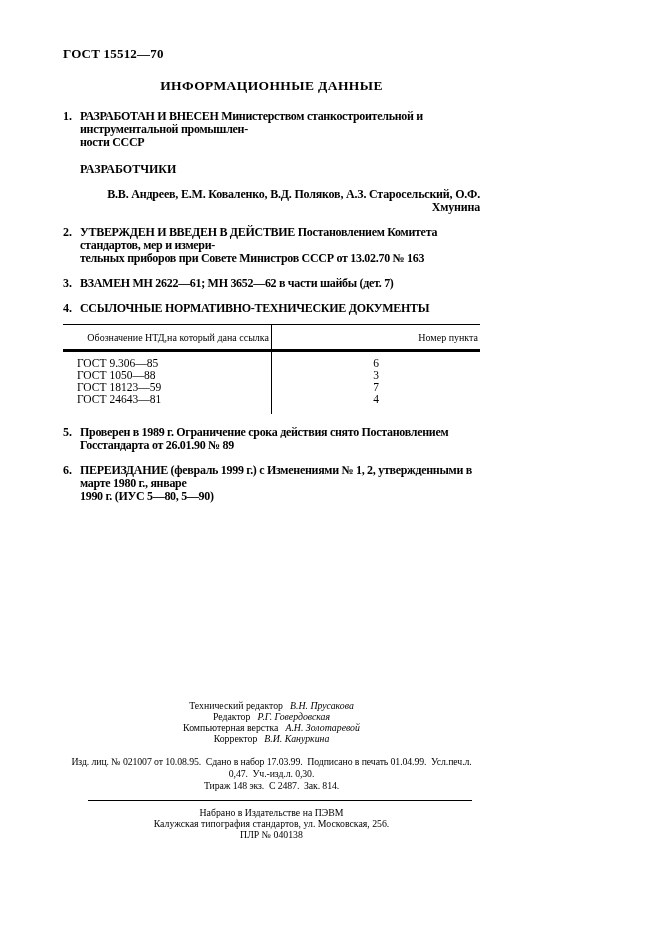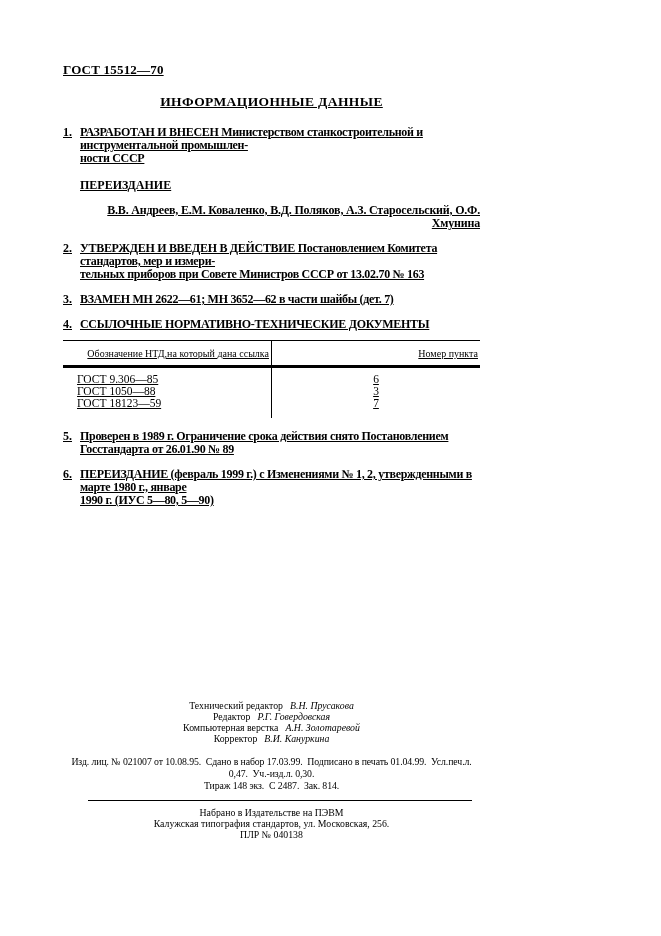--- a/index.html
+++ b/index.html
@@ -6,23 +6,22 @@
   body {
     width:661px; height:936px;
     font-family:"Liberation Serif","DejaVu Serif",serif;
     color:#000;
     position:relative;
     overflow:hidden;
   }
   .page {
     box-sizing:border-box;
     width:538px; height:936px;
-    padding:62px 58px 0 63px;
+    padding:46px 58px 0 63px;
     position:relative;
-    text-decoration:underline;
   }
   .preline { white-space:pre-line; }
 
   .doc-ref { font-size:13px; font-weight:bold; letter-spacing:0.2px; }
   .doc-title {
     text-align:center; font-weight:bold; font-size:13.5px;
     letter-spacing:0.4px; margin-top:16px;
   }
 
   .item { display:flex; align-items:flex-start; margin-top:12px; }
@@ -94,21 +93,21 @@
   <div class="doc-ref">ГОСТ 15512—70</div>
 
   <div class="doc-title">ИНФОРМАЦИОННЫЕ ДАННЫЕ</div>
 
   <div class="item item-first">
     <span class="num">1.</span>
     <div class="txt preline">РАЗРАБОТАН И ВНЕСЕН Министерством станкостроительной и инструментальной промышлен-
 ности СССР</div>
   </div>
 
-  <div class="developers-heading">ПЕРЕИЗДАНИЕ</div>
+  <div class="developers-heading">РАЗРАБОТЧИКИ</div>
   <div class="developers-names">В.В. Андреев, Е.М. Коваленко, В.Д. Поляков, А.З. Старосельский, О.Ф. Хмунина</div>
 
   <div class="item">
     <span class="num">2.</span>
     <div class="txt preline">УТВЕРЖДЕН И ВВЕДЕН В ДЕЙСТВИЕ Постановлением Комитета стандартов, мер и измери-
 тельных приборов при Совете Министров СССР от 13.02.70 № 163</div>
   </div>
 
   <div class="item">
     <span class="num">3.</span>
@@ -132,20 +131,24 @@
         <td>ГОСТ 9.306—85</td>
         <td>6</td>
       </tr>
       <tr>
         <td>ГОСТ 1050—88</td>
         <td>3</td>
       </tr>
       <tr>
         <td>ГОСТ 18123—59</td>
         <td>7</td>
+      </tr>
+      <tr>
+        <td>ГОСТ 24643—81</td>
+        <td>4</td>
       </tr>
     </tbody>
   </table>
 
   <div class="item">
     <span class="num">5.</span>
     <div class="txt preline">Проверен в 1989 г. Ограничение срока действия снято Постановлением Госстандарта от 26.01.90 № 89</div>
   </div>
 
   <div class="item">

